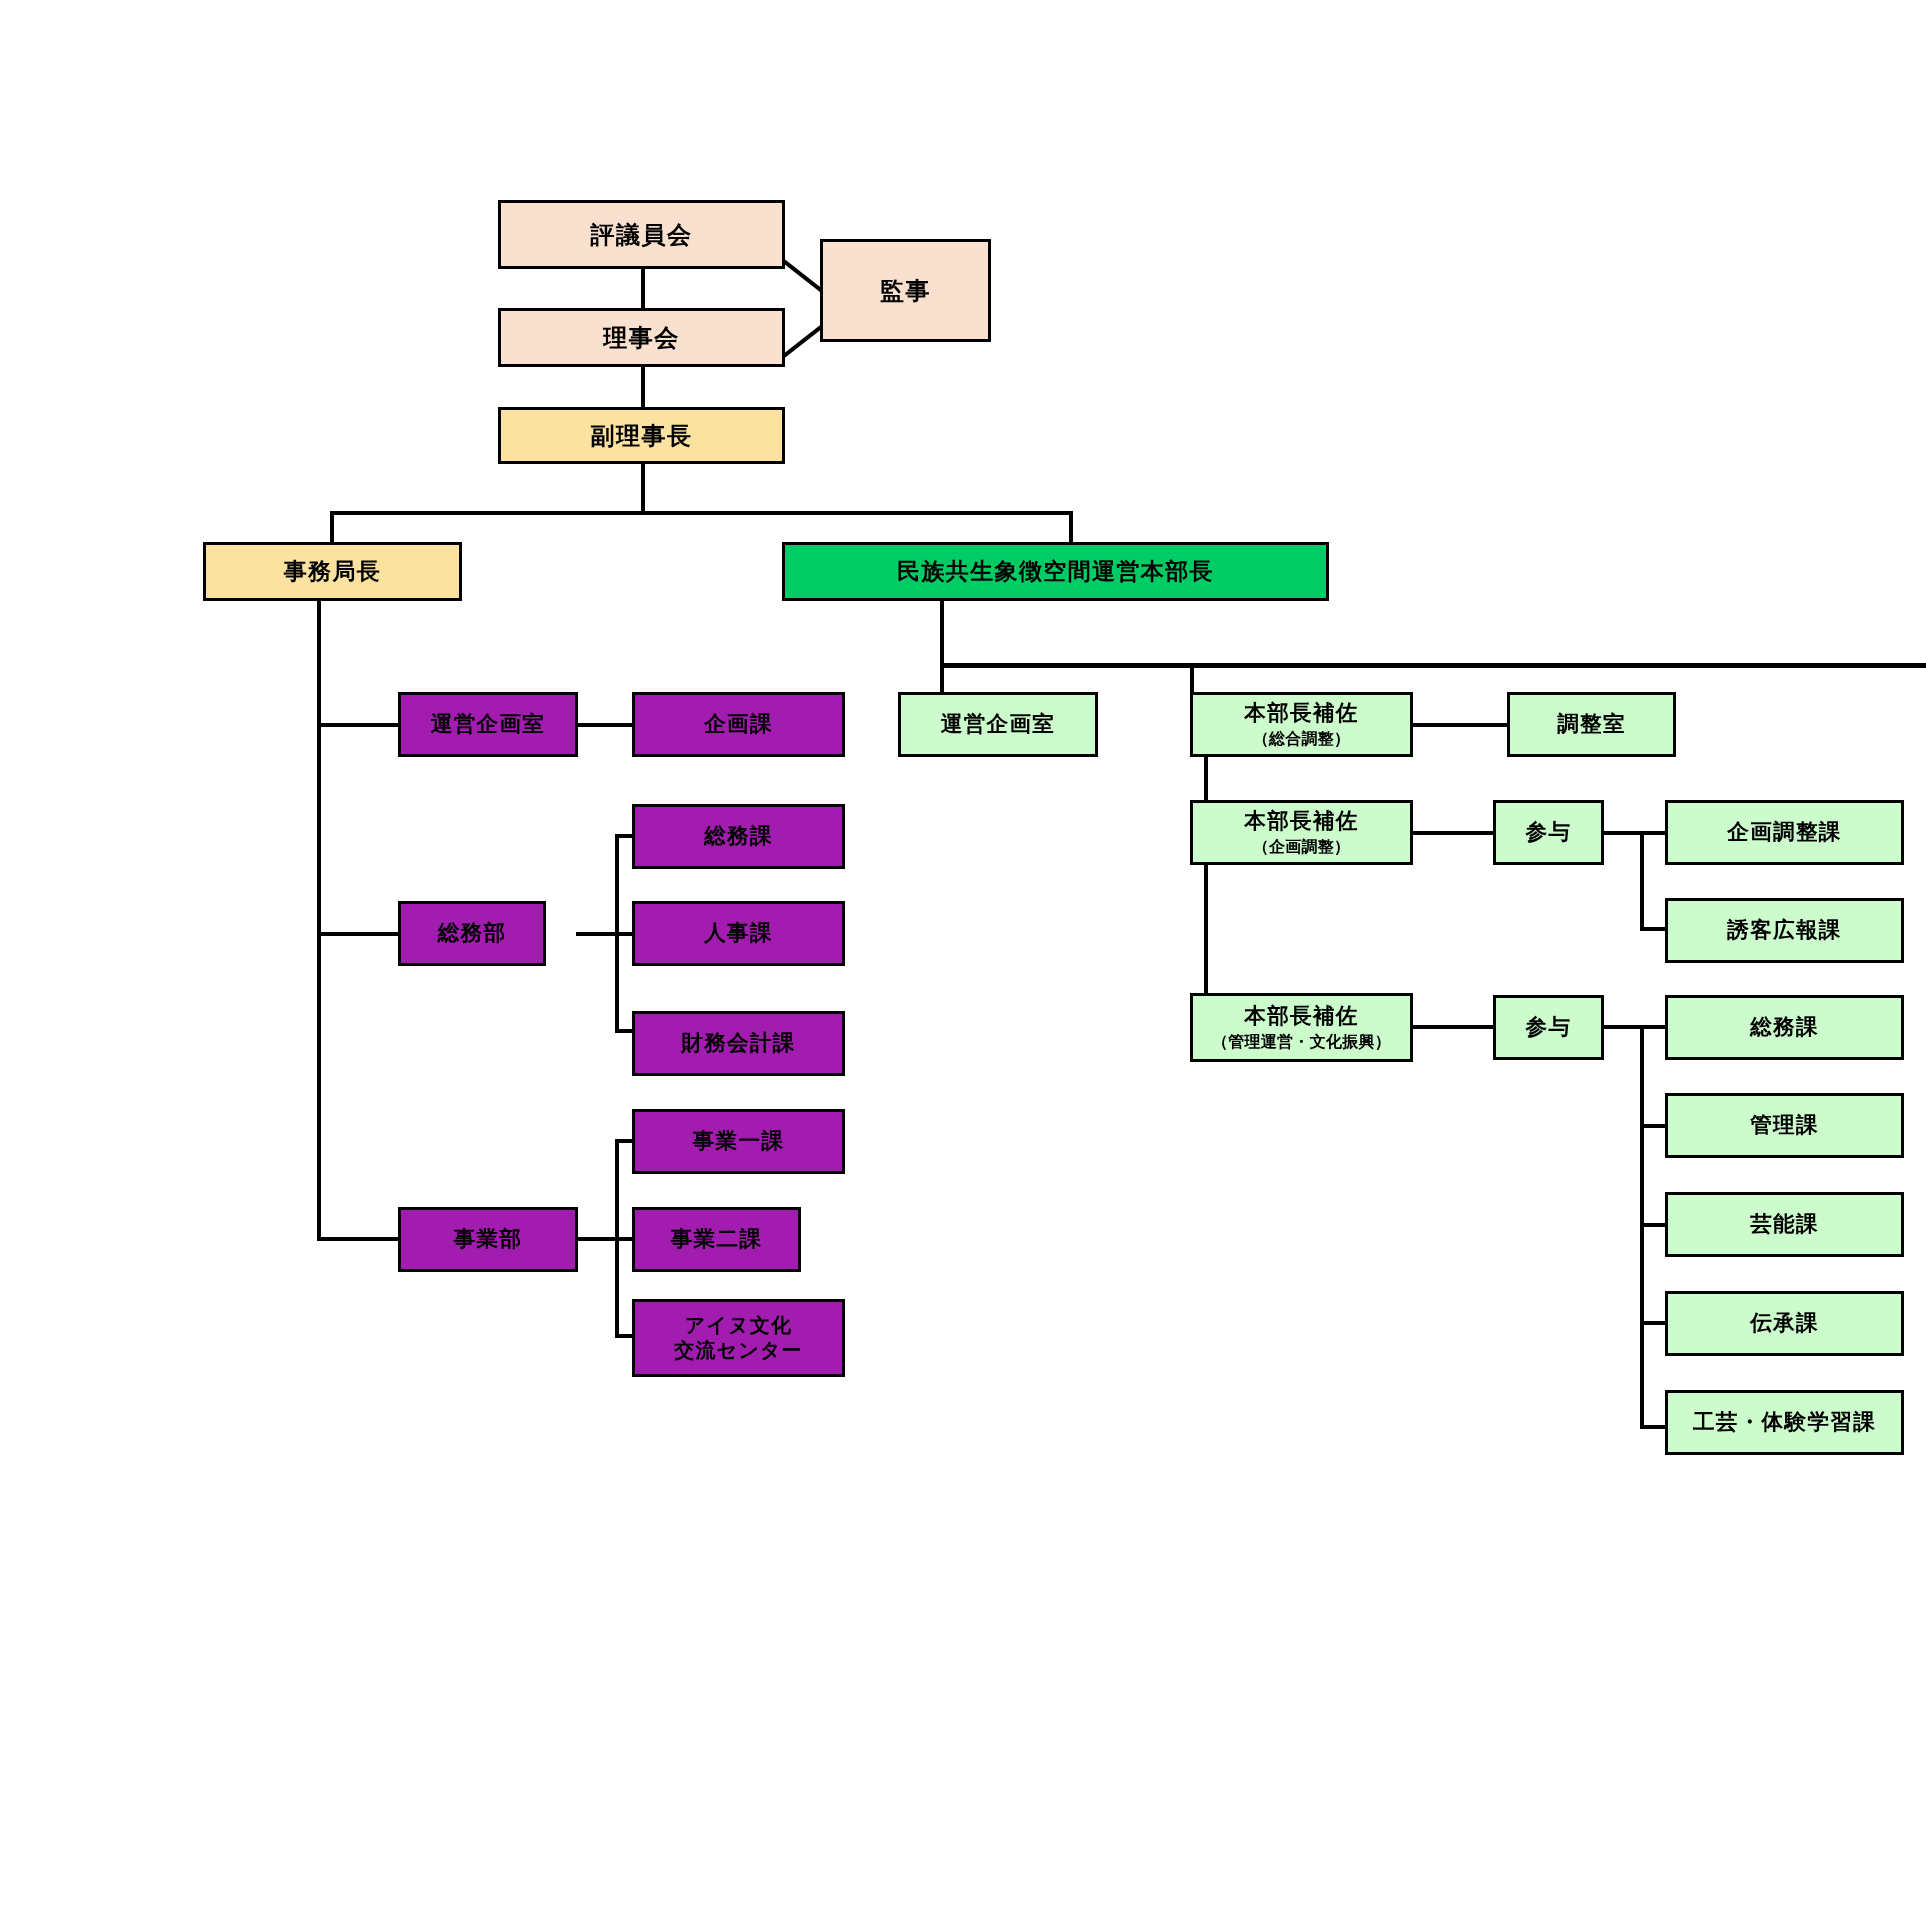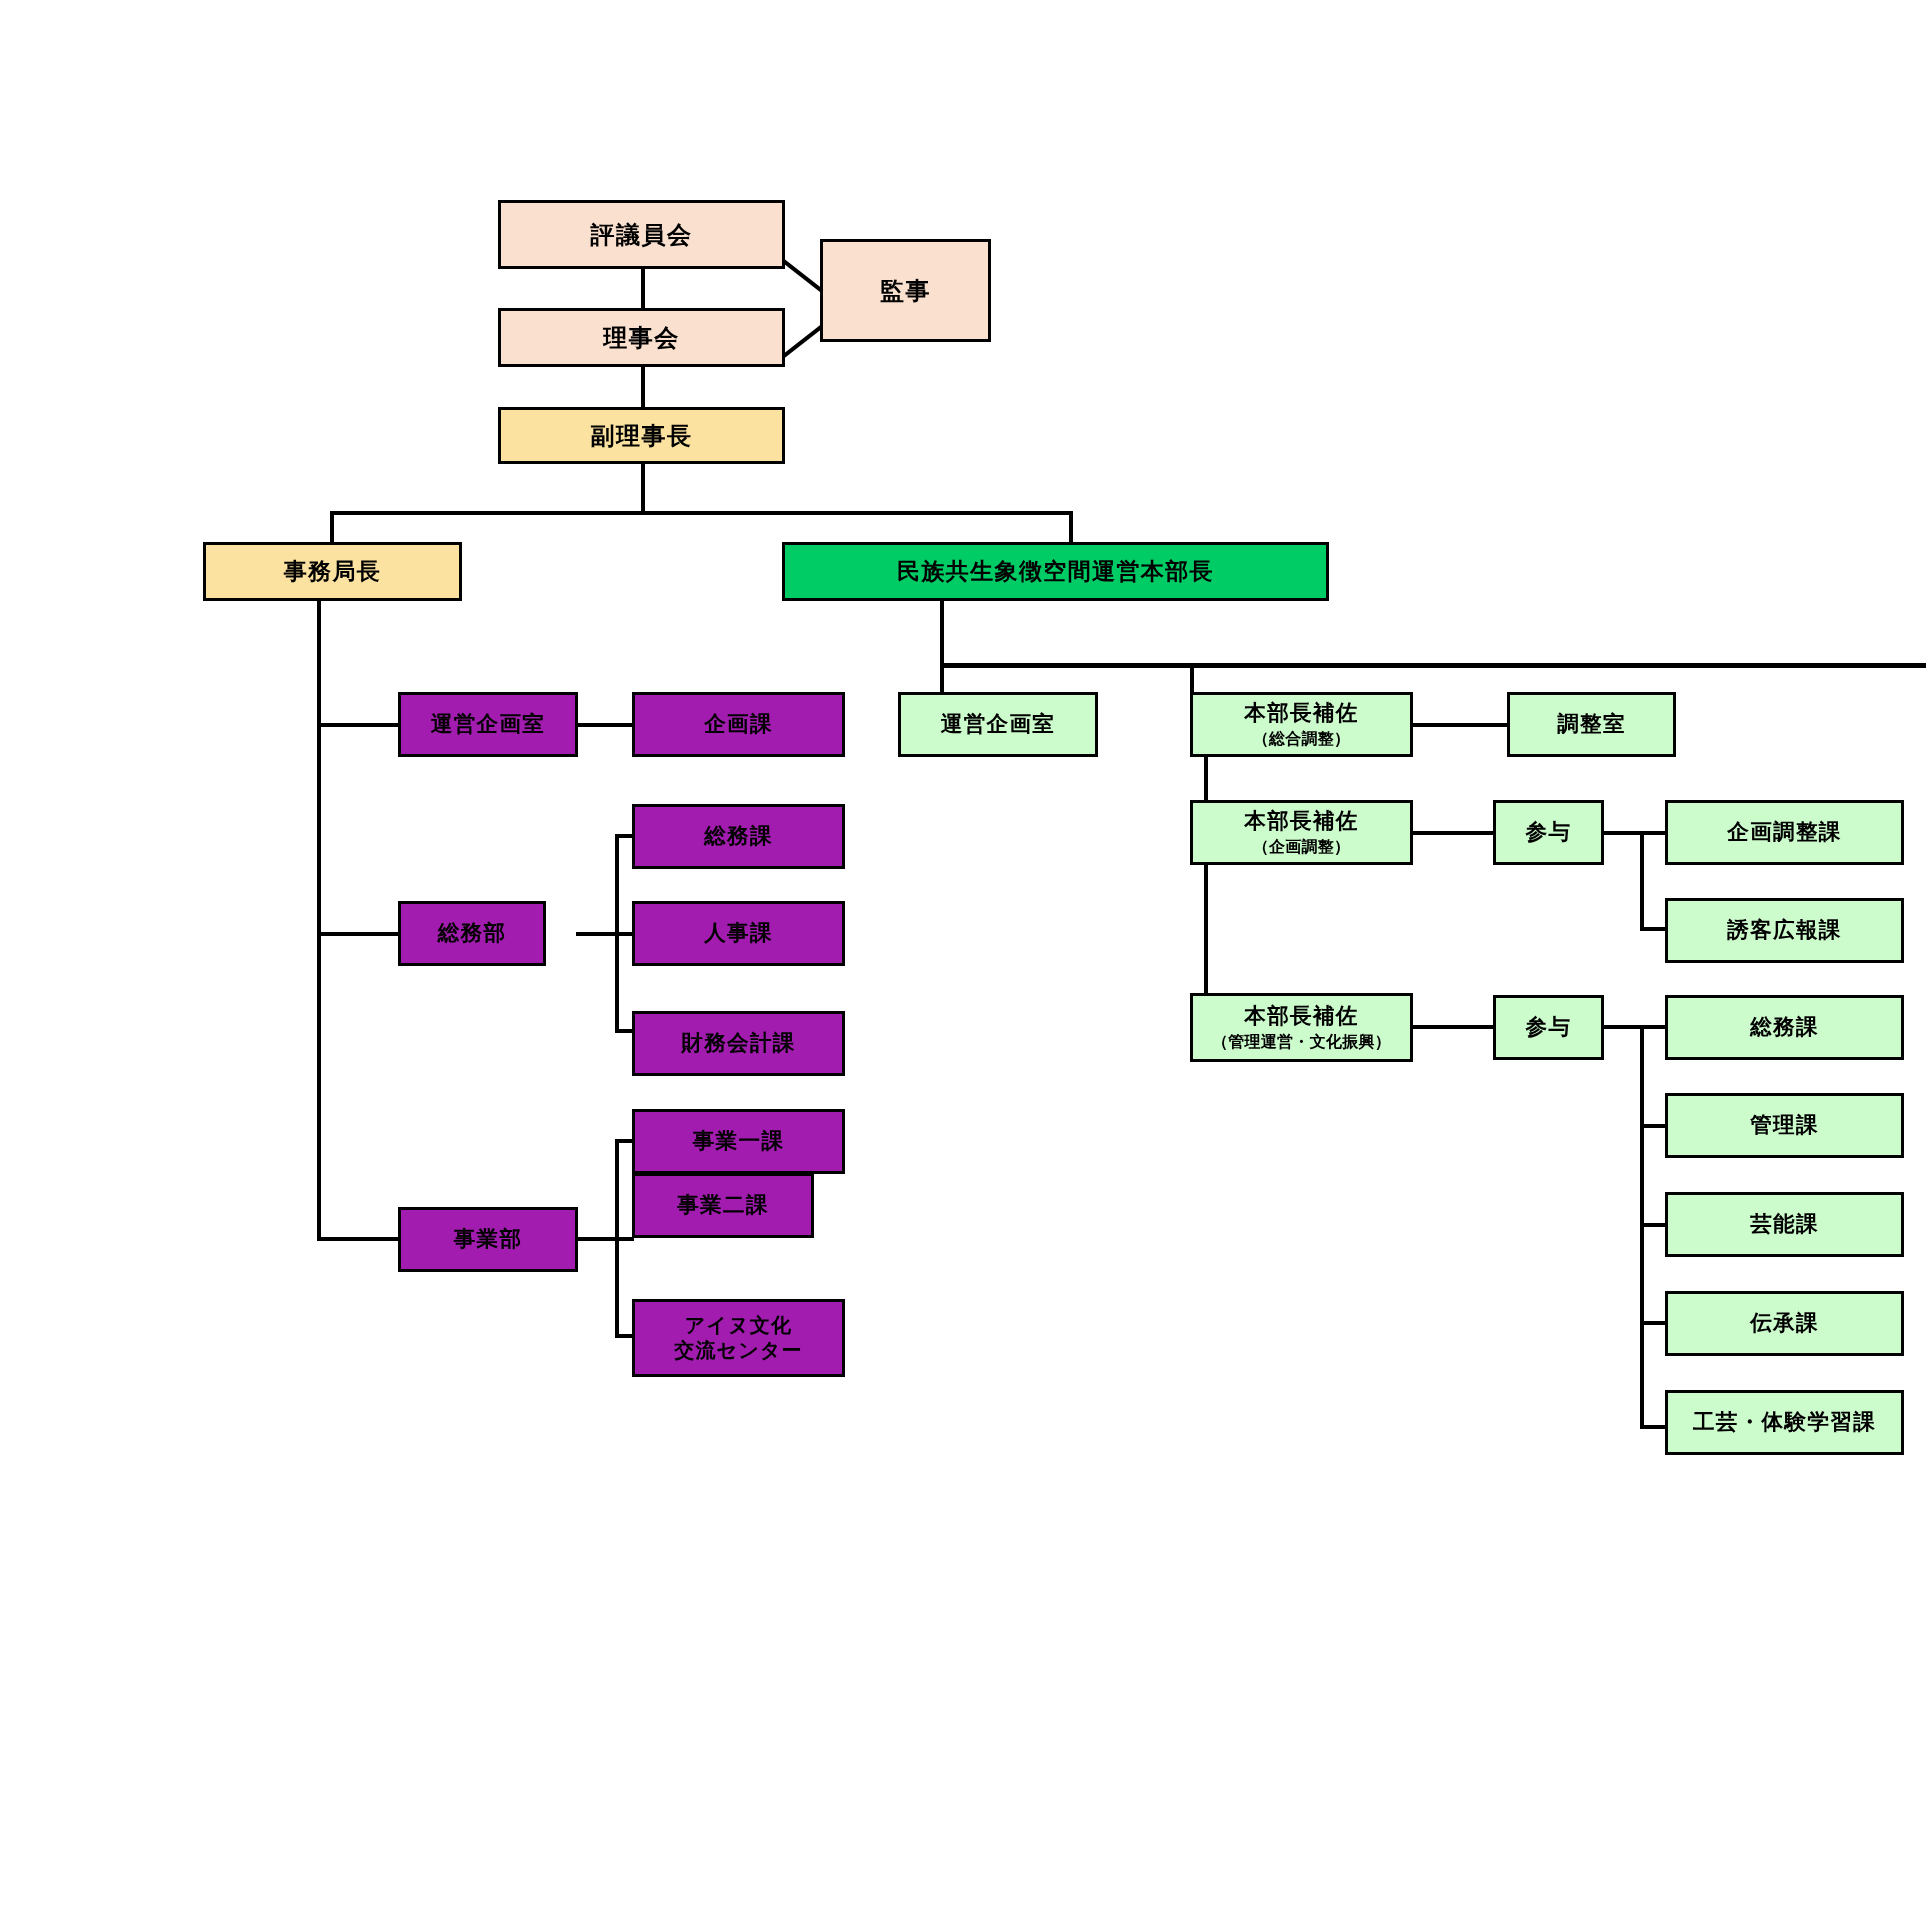--- a/index.html
+++ b/index.html
@@ -119,21 +119,21 @@
   </div>
   <div class="ln" style="left:576px;top:1237px;width:43px;height:3.9px;"></div>
   <div class="ln" style="left:615px;top:1139px;width:3.9px;height:199px;"></div>
   <div class="ln" style="left:615px;top:1139px;width:19px;height:3.9px;"></div>
   <div class="ln" style="left:615px;top:1237px;width:19px;height:3.9px;"></div>
   <div class="ln" style="left:615px;top:1334px;width:19px;height:3.9px;"></div>
 
   <div class="node pink fs-56" style="left:632px;top:1109px;width:213px;height:65px;">
     <span class="main">事業一課</span>
   </div>
-  <div class="node pink fs-56" style="left:632px;top:1173px;width:182px;height:65px;">
+  <div class="node pink fs-56" style="left:632px;top:1207px;width:169px;height:65px;">
     <span class="main">事業二課</span>
   </div>
   <div class="node pink fs-52" style="left:632px;top:1299px;width:213px;height:78px;">
     <span class="l2">アイヌ文化</span>
     <span class="l2">交流センター</span>
   </div>
 
   <div class="ln" style="left:940px;top:600px;width:3.9px;height:65px;"></div>
   <div class="ln" style="left:940px;top:663px;width:1167px;height:4.6px;"></div>
   <div class="ln" style="left:940px;top:663px;width:3.9px;height:31px;"></div>

